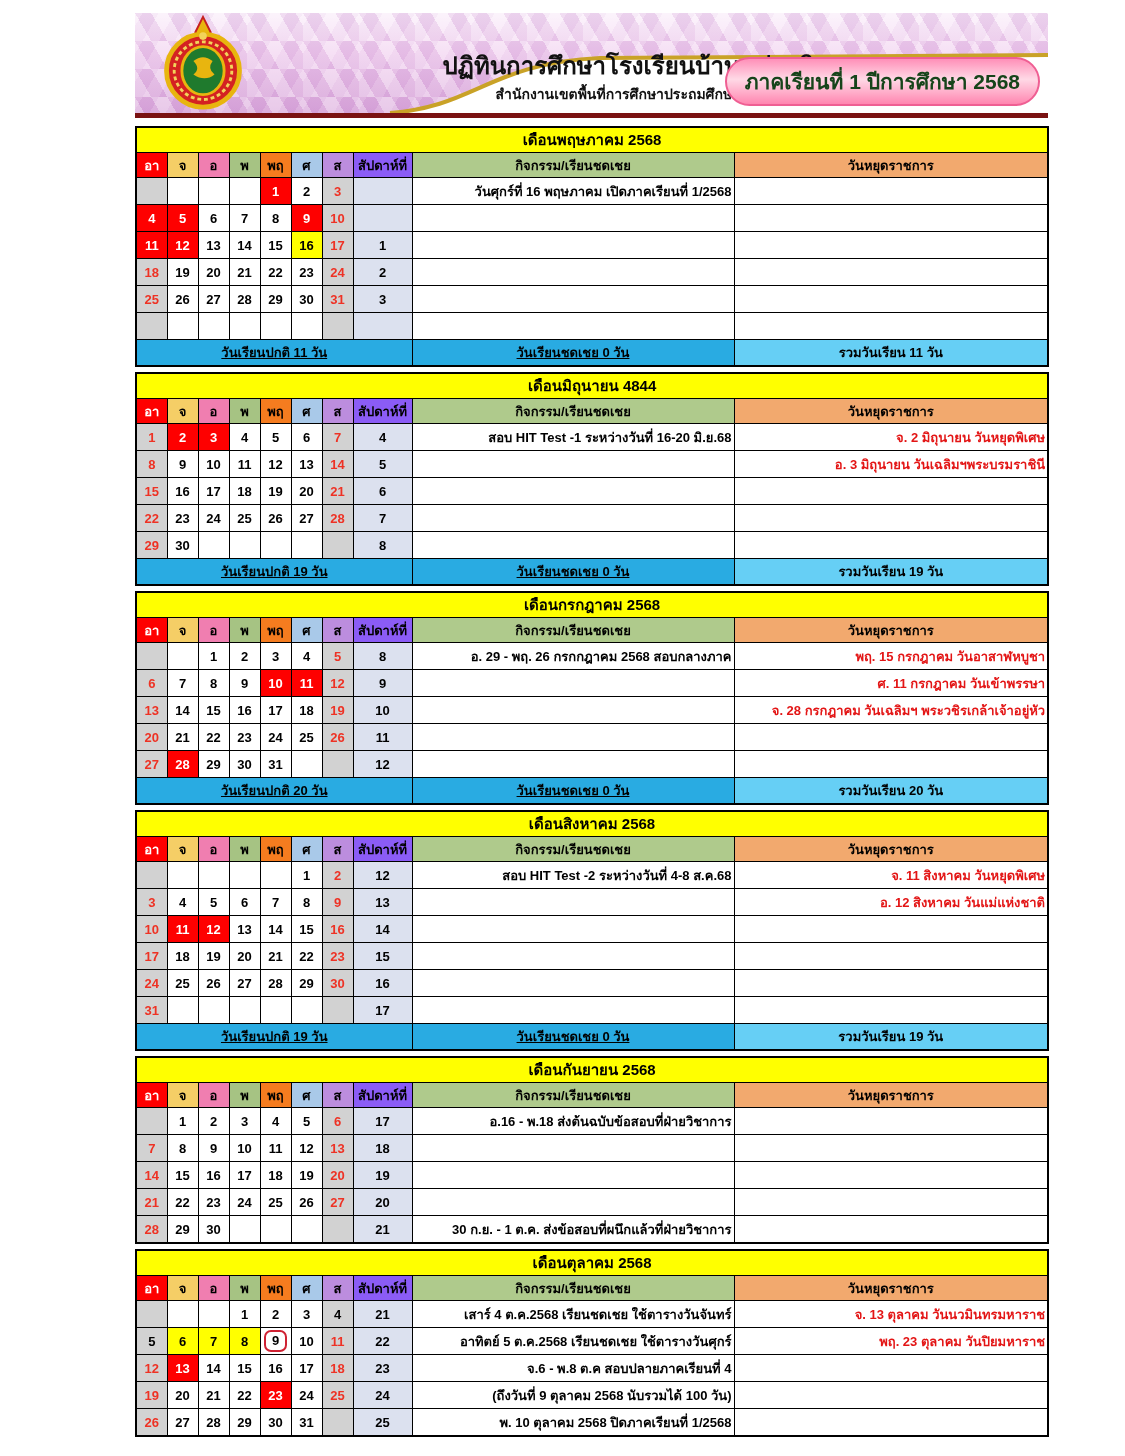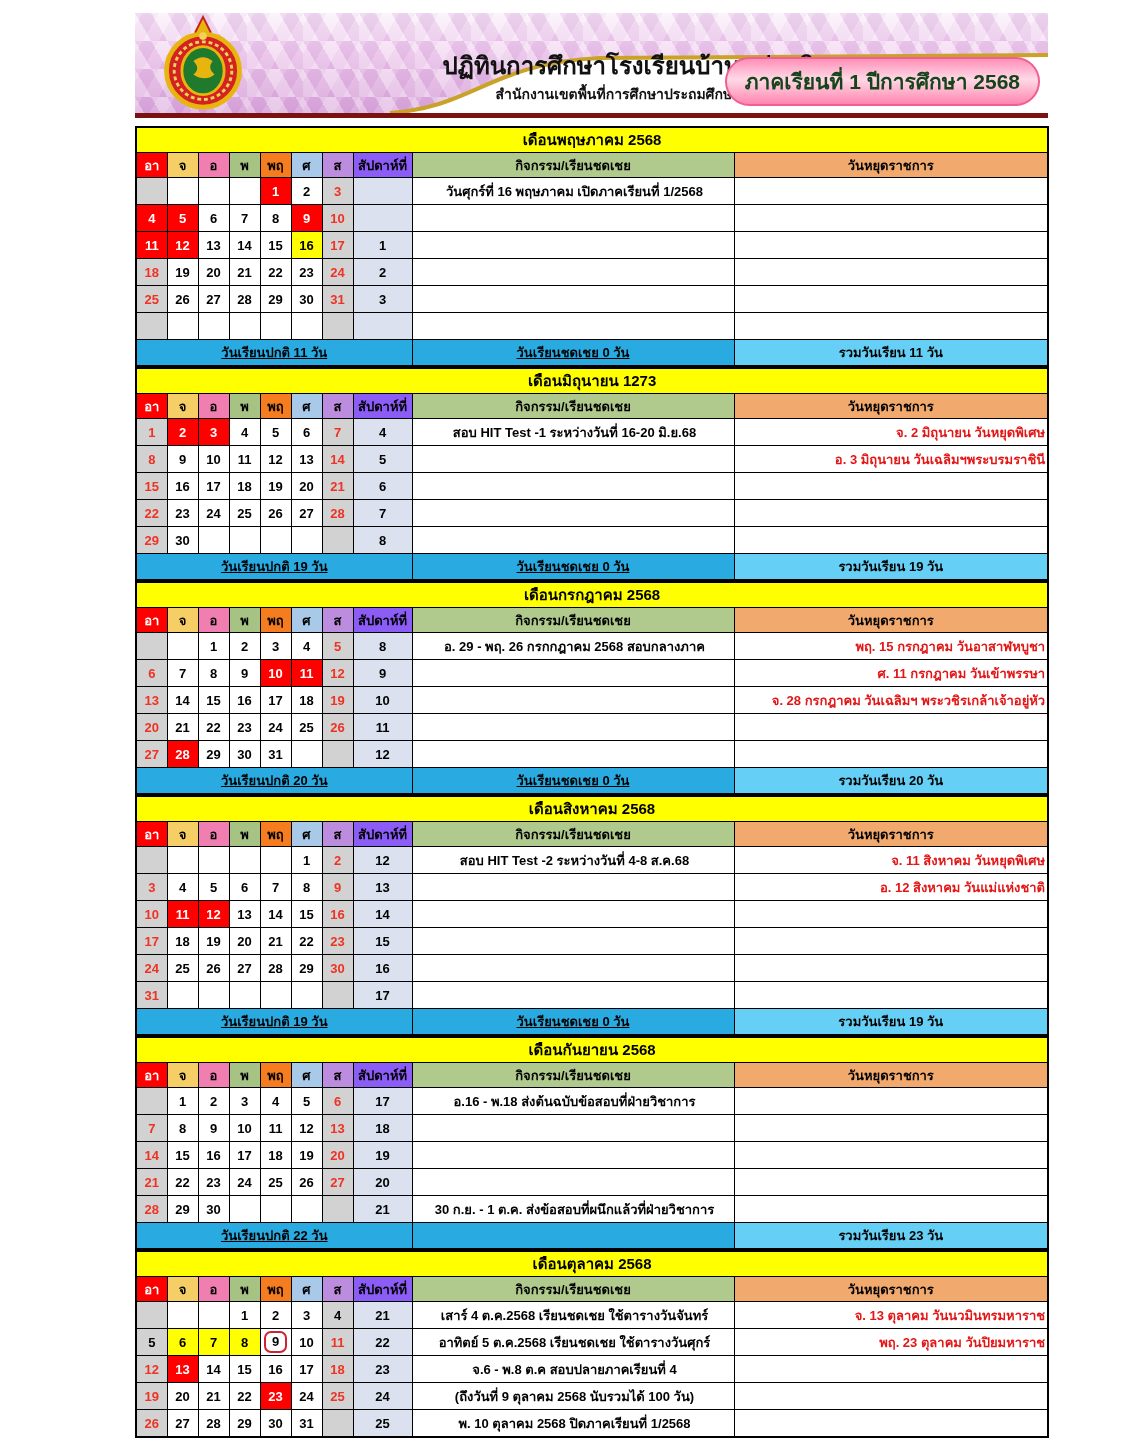--- a/index.html
+++ b/index.html
@@ -18,21 +18,21 @@
   .banner-swoosh{position:absolute;inset:0;}
   .banner-titles{position:absolute;left:295px;top:38px;width:440px;text-align:center;}
   .main-title{font-size:24px;font-weight:bold;color:#111;line-height:30px;white-space:nowrap;}
   .subtitle{font-size:14px;font-weight:bold;color:#111;margin-top:2px;white-space:nowrap;}
   .badge{position:absolute;right:8px;top:44px;padding:6px 18px;border-radius:26px;
      background:linear-gradient(180deg,#ff8fb8 0%,#ffd9e6 45%,#ff86b0 100%);
      border:2px solid #ef5f93;font-size:21px;font-weight:bold;color:#16441a;white-space:nowrap;}
   .logo{position:absolute;left:20px;top:2px;width:96px;height:96px;}
   
   .months{position:absolute;left:135px;top:126px;width:913px;}
-  table.month{border-collapse:collapse;table-layout:fixed;width:913px;
+  table.month{border-collapse:collapse;table-layout:fixed;width:913px;margin-bottom:5px;
      border:2px solid #000;}
   td{border:1px solid #000;padding:0 2px;font-size:13px;font-weight:bold;color:#000;
      text-align:center;vertical-align:middle;overflow:hidden;white-space:nowrap;height:26px;}
   td.mtitle{background:#ffff00;height:23px;font-size:15px;}
   td.dh{height:24px;}
   .dh0{background:#fe0000;color:#ffffff;}
   .dh1{background:#f5ce66;}
   .dh2{background:#f07eb0;}
   .dh3{background:#a6c383;}
   .dh4{background:#f57c1f;}
@@ -44,21 +44,21 @@
   
   .c-w{background:#fff;}
   .c-g{background:#d2d2d2;}
   .c-gr{background:#d2d2d2;color:#ee3224;}
   .c-r{background:#fe0000;color:#fff;}
   .c-y{background:#ffff00;}
   .c-ring{background:#fff;position:relative;}
   .c-ring span{display:inline-block;border:2px solid #cf2233;border-radius:7px;
       padding:0 6px;line-height:18px;}
   .wk{background:#dce1ef;}
-  .act{background:#fff;text-align:center;padding-left:5px;}
+  .act{background:#fff;text-align:right;padding-left:5px;}
   .act.ctr{}
   .hol{background:#fff;text-align:right;padding-left:5px;color:#e31515;}
   
   .f-blue{background:#29abe2;height:25px;text-decoration:underline;}
   .f-light{background:#66cff5;height:25px;}
 </style>
 </head>
 <body>
 
 <div class="page">
@@ -202,21 +202,21 @@
           <col style="width: 31px;">
           <col style="width: 31px;">
           <col style="width: 31px;">
           <col style="width: 31px;">
           <col style="width: 59px;">
           <col style="width: 322px;">
           <col style="width: 314px;">
         </colgroup>
         <tbody>
           <tr>
-            <td class="mtitle" colspan="10">เดือนมิถุนายน 1273</td>
+            <td class="mtitle" colspan="10">เดือนมิถุนายน 4844</td>
           </tr>
           <tr>
             <td class="dh dh0">อา</td>
             <td class="dh dh1">จ</td>
             <td class="dh dh2">อ</td>
             <td class="dh dh3">พ</td>
             <td class="dh dh4">พฤ</td>
             <td class="dh dh5">ศ</td>
             <td class="dh dh6">ส</td>
             <td class="dh dhw">สัปดาห์ที่</td>
@@ -576,25 +576,20 @@
             <td class="c-w">29</td>
             <td class="c-w">30</td>
             <td class="c-w"></td>
             <td class="c-w"></td>
             <td class="c-w"></td>
             <td class="c-g"></td>
             <td class="wk">21</td>
             <td class="act">30 ก.ย. - 1 ต.ค. ส่งข้อสอบที่ผนึกแล้วที่ฝ่ายวิชาการ</td>
             <td class="hol"></td>
           </tr>
-          <tr>
-            <td class="f-blue" colspan="8">วันเรียนปกติ 22 วัน</td>
-            <td class="f-blue"></td>
-            <td class="f-light">รวมวันเรียน 23 วัน</td>
-          </tr>
         </tbody>
       </table>
       <table class="month">
         <colgroup>
           <col style="width: 31px;">
           <col style="width: 31px;">
           <col style="width: 31px;">
           <col style="width: 31px;">
           <col style="width: 31px;">
           <col style="width: 31px;">

